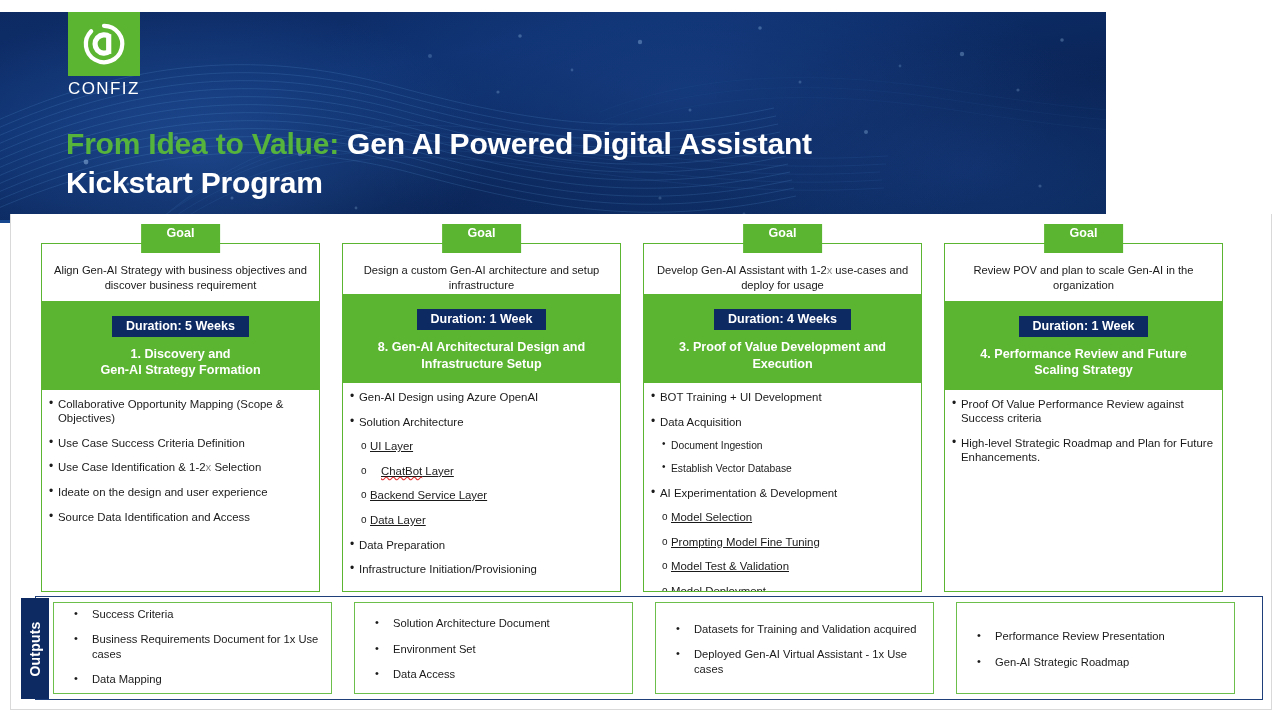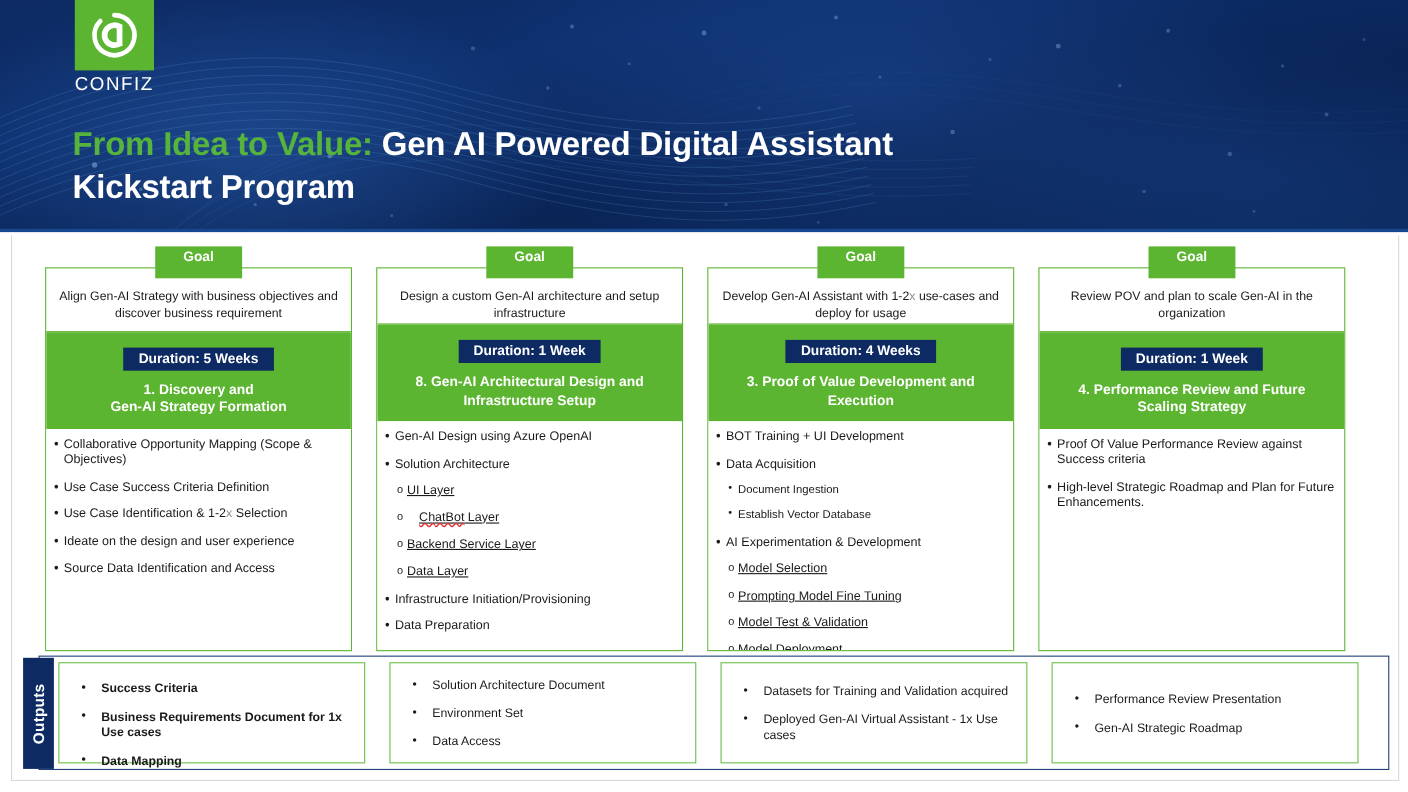--- a/index.html
+++ b/index.html
@@ -17,22 +17,22 @@
     position: relative;
     width: 1280px;
     height: 720px;
     background: #ffffff;
     overflow: hidden;
   }
 
   
   .header {
     position: absolute;
-    left: 0; top: 0;
-    width: 1280px;
+    left: 0; top: 12px;
+    width: 1106px;
     height: 211px;
     background:
       radial-gradient(ellipse 420px 200px at 18% 62%, rgba(42,92,168,0.55) 0%, rgba(42,92,168,0) 70%),
       radial-gradient(ellipse 520px 240px at 62% 38%, rgba(30,74,150,0.50) 0%, rgba(30,74,150,0) 72%),
       radial-gradient(ellipse 380px 180px at 88% 75%, rgba(24,62,132,0.45) 0%, rgba(24,62,132,0) 70%),
       linear-gradient(170deg, #0d2a63 0%, #0d2f6d 30%, #0a2456 65%, #0b2a5e 100%);
     overflow: hidden;
   }
   .header-wave {
     position: absolute;
@@ -262,21 +262,21 @@
   }
   .out-card {
     width: 279px;
     border: 1px solid #6cbf4a;
     background: #ffffff;
     padding: 8px 8px 6px 8px;
     display: flex;
     flex-direction: column;
     justify-content: center;
   }
-  .out-card.pad-top { justify-content: space-between; padding-top: 16px; font-weight: bold; }
+  .out-card.pad-top { justify-content: flex-end; padding-top: 16px; }
   .out-item {
     position: relative;
     font-size: 11.2px;
     color: #1a1a1a;
     line-height: 1.3;
     padding-left: 30px;
     margin-bottom: 11px;
   }
   .out-item:last-child { margin-bottom: 0; }
   .out-item::before {
@@ -402,22 +402,22 @@
                 <div>8. Gen-AI Architectural Design and</div>
                 <div>Infrastructure Setup</div>
               </div></div>
             <div class="activities">
               <div class="act">Gen-AI Design using Azure OpenAI</div>
               <div class="act">Solution Architecture</div>
               <div class="act lvl2">UI Layer</div>
               <div class="act lvl2"><span class="spell">ChatBot</span> Layer</div>
               <div class="act lvl2">Backend Service Layer</div>
               <div class="act lvl2">Data Layer</div>
+              <div class="act">Data Preparation</div>
               <div class="act">Infrastructure Initiation/Provisioning</div>
-              <div class="act">Data Preparation</div>
             </div>
           </div>
         </div>
         <div class="phase">
           <div class="goal-badge">Goal</div>
           <div class="phase-card">
             <div class="goal-text">Develop Gen-AI Assistant with 1-2<span class="dim-x">x</span>  use-cases and deploy for usage</div>
             <div class="green-band"><div class="duration-pill">Duration: 4 Weeks</div><div class="phase-title">
                 <div>3. Proof of Value Development and</div>
                 <div>Execution</div>

